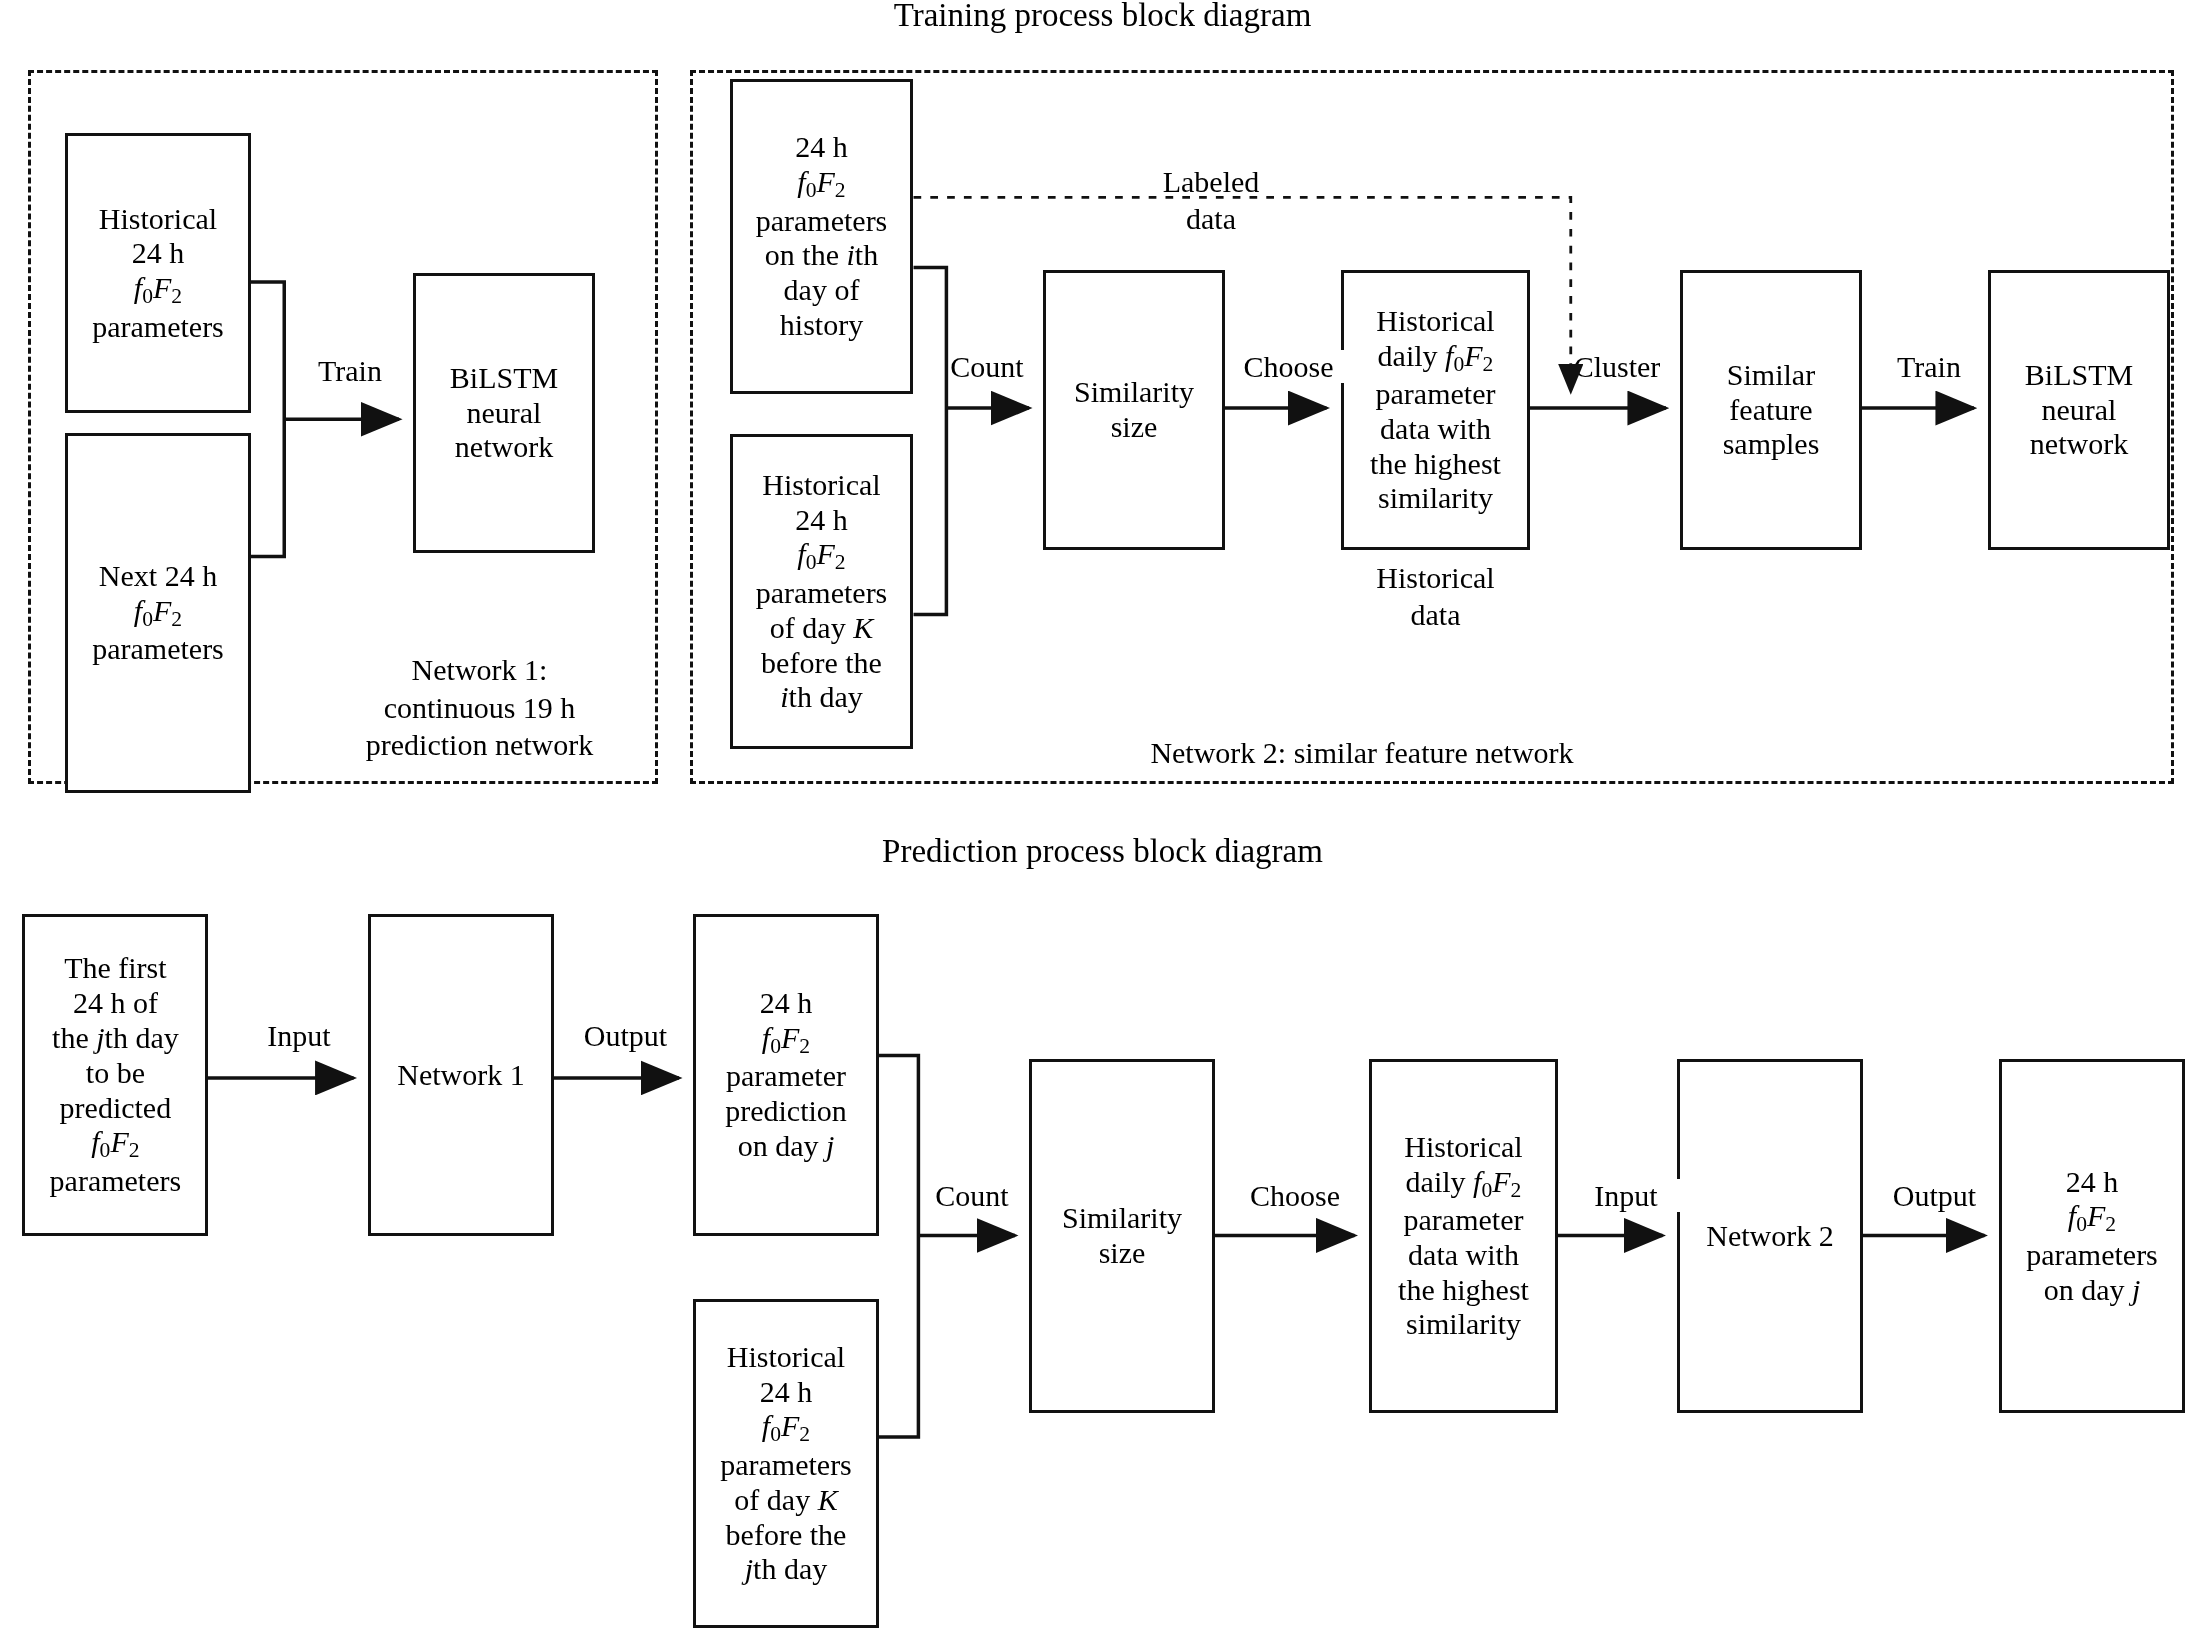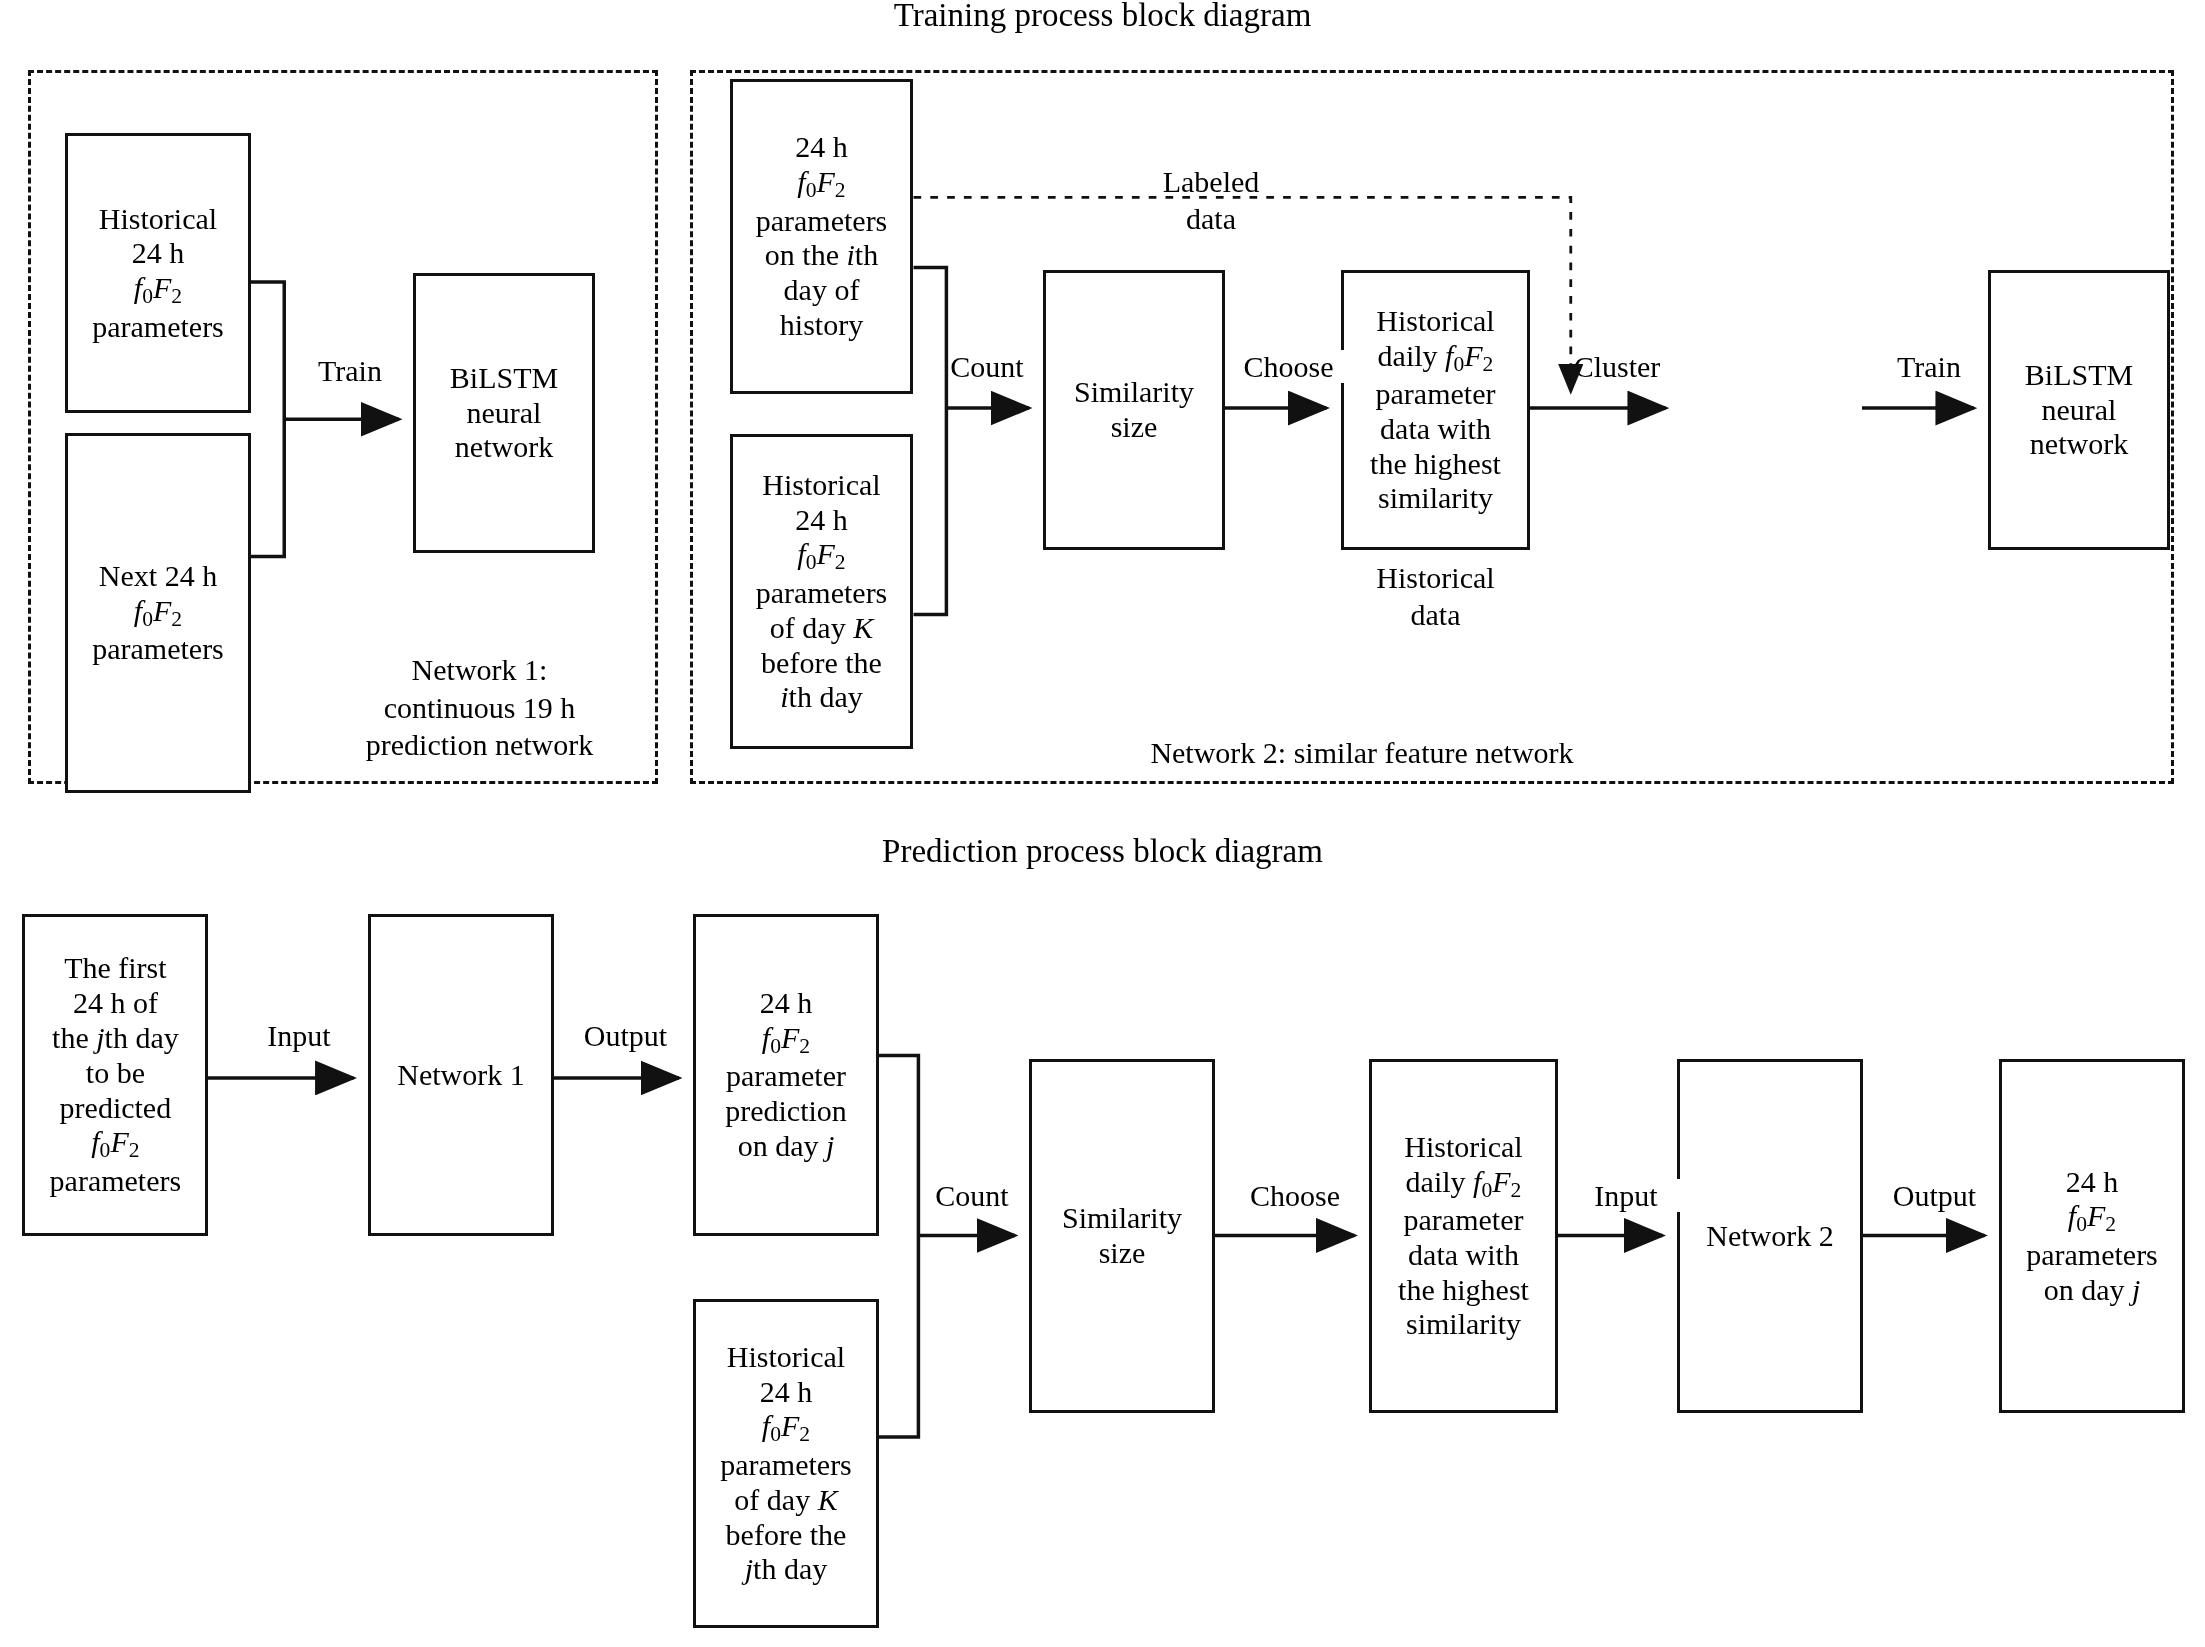--- a/index.html
+++ b/index.html
@@ -80,20 +80,25 @@
       Similarity<br>size
     </div>
   </div>
 
   <div class="sbox" style="left:1341px;top:270px;width:189px;height:280px;">
     <div class="txt">
       Historical<br>daily <span class="f0f2">f<span class="two">0</span><span class="F">F</span><span class="two">2</span></span><br>parameter<br>data with<br>the highest<br>similarity
     </div>
   </div>
 
+  <div class="sbox" style="left:1680px;top:270px;width:182px;height:280px;">
+    <div class="txt">
+      Similar<br>feature<br>samples
+    </div>
+  </div>
 
   <div class="sbox" style="left:1988px;top:270px;width:182px;height:280px;">
     <div class="txt">
       BiLSTM<br>neural<br>network
     </div>
   </div>
 
   <div class="lbl" style="left:931px;top:350px;width:112px;">Count</div>
 
   <div class="lbl" style="left:1227px;top:350px;width:123px;">Choose</div>

